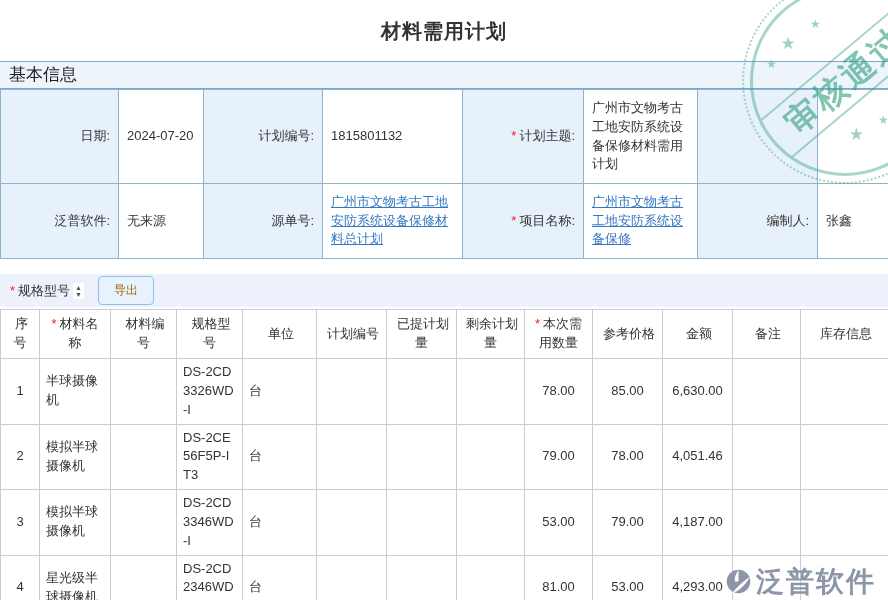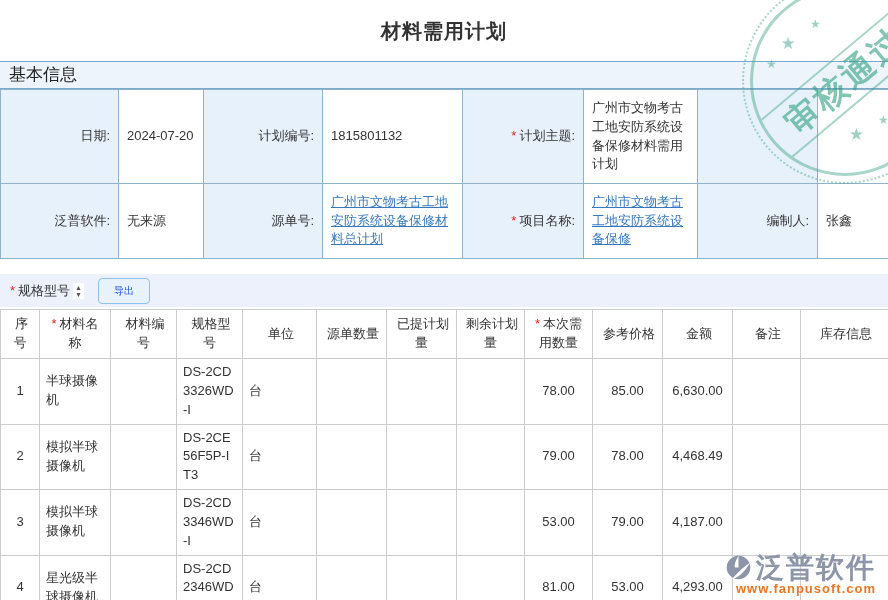--- a/index.html
+++ b/index.html
@@ -71,22 +71,22 @@
     padding: 1px 2px;
     line-height: 1;
   }
   .spinner span { font-size: 7px; color: #555; cursor: pointer; }
   .export-btn {
     margin-left: 14px;
     padding: 5px 15px;
     background: #e7f2fd;
     border: 1px solid #8fc0ec;
     border-radius: 4px;
-    color: #1d4ed8;
-    font-size: 10px;
+    color: #a16207;
+    font-size: 12px;
     cursor: pointer;
   }
   
   table.details {
     width: 888px;
     border-collapse: collapse;
     table-layout: fixed;
     font-size: 13px;
     margin-top: 2px;
   }
@@ -264,21 +264,21 @@
       <col style="width:68px">
     <col style="width:88px">
   </colgroup>
   <thead>
     <tr>
       <th><span class="req"></span><span>序号</span></th>
       <th><span class="req">*</span><span>材料名称</span></th>
       <th><span class="req"></span><span>材料编号</span></th>
       <th><span class="req"></span><span>规格型号</span></th>
       <th><span class="req"></span><span>单位</span></th>
-      <th><span class="req"></span><span>源单数量</span></th>
+      <th><span class="req"></span><span>计划编号</span></th>
       <th><span class="req"></span><span>已提计划量</span></th>
       <th><span class="req"></span><span>剩余计划量</span></th>
       <th><span class="req">*</span><span>本次需用数量</span></th>
       <th><span class="req"></span><span>参考价格</span></th>
       <th><span class="req"></span><span>金额</span></th>
       <th><span class="req"></span><span>备注</span></th>
       <th><span class="req"></span><span>库存信息</span></th>
     </tr>
   </thead>
   <tbody>
@@ -301,21 +301,21 @@
         <td>2</td>
         <td class="al">模拟半球摄像机</td>
         <td class="al"></td>
         <td class="al">DS-2CE56F5P-IT3</td>
         <td class="al">台</td>
         <td></td>
         <td></td>
         <td></td>
         <td>79.00</td>
         <td>78.00</td>
-        <td>4,468.49</td>
+        <td>4,051.46</td>
         <td></td>
         <td></td>
       </tr>
       <tr>
         <td>3</td>
         <td class="al">模拟半球摄像机</td>
         <td class="al"></td>
         <td class="al">DS-2CD3346WD-I</td>
         <td class="al">台</td>
         <td></td>
@@ -347,14 +347,13 @@
 
 <div class="watermark">
   <div class="wm-row">
     <svg width="27" height="27" viewBox="0 0 32 32" style="margin-right:4px;">
       <circle cx="16" cy="16" r="14" fill="#8d95a8"></circle>
       <path d="M30 10 Q20 16 8 30 Q20 27 30 10 Z" fill="#ffffff"></path>
       <path d="M16 2 Q10 12 12 16 L16 16 Z" fill="#ffffff"></path>
     </svg>
     <span class="wm-brand">泛普软件</span>
   </div>
-  <div class="wm-url">www.fanpusoft.com</div>
 </div>
 
 </body></html>

